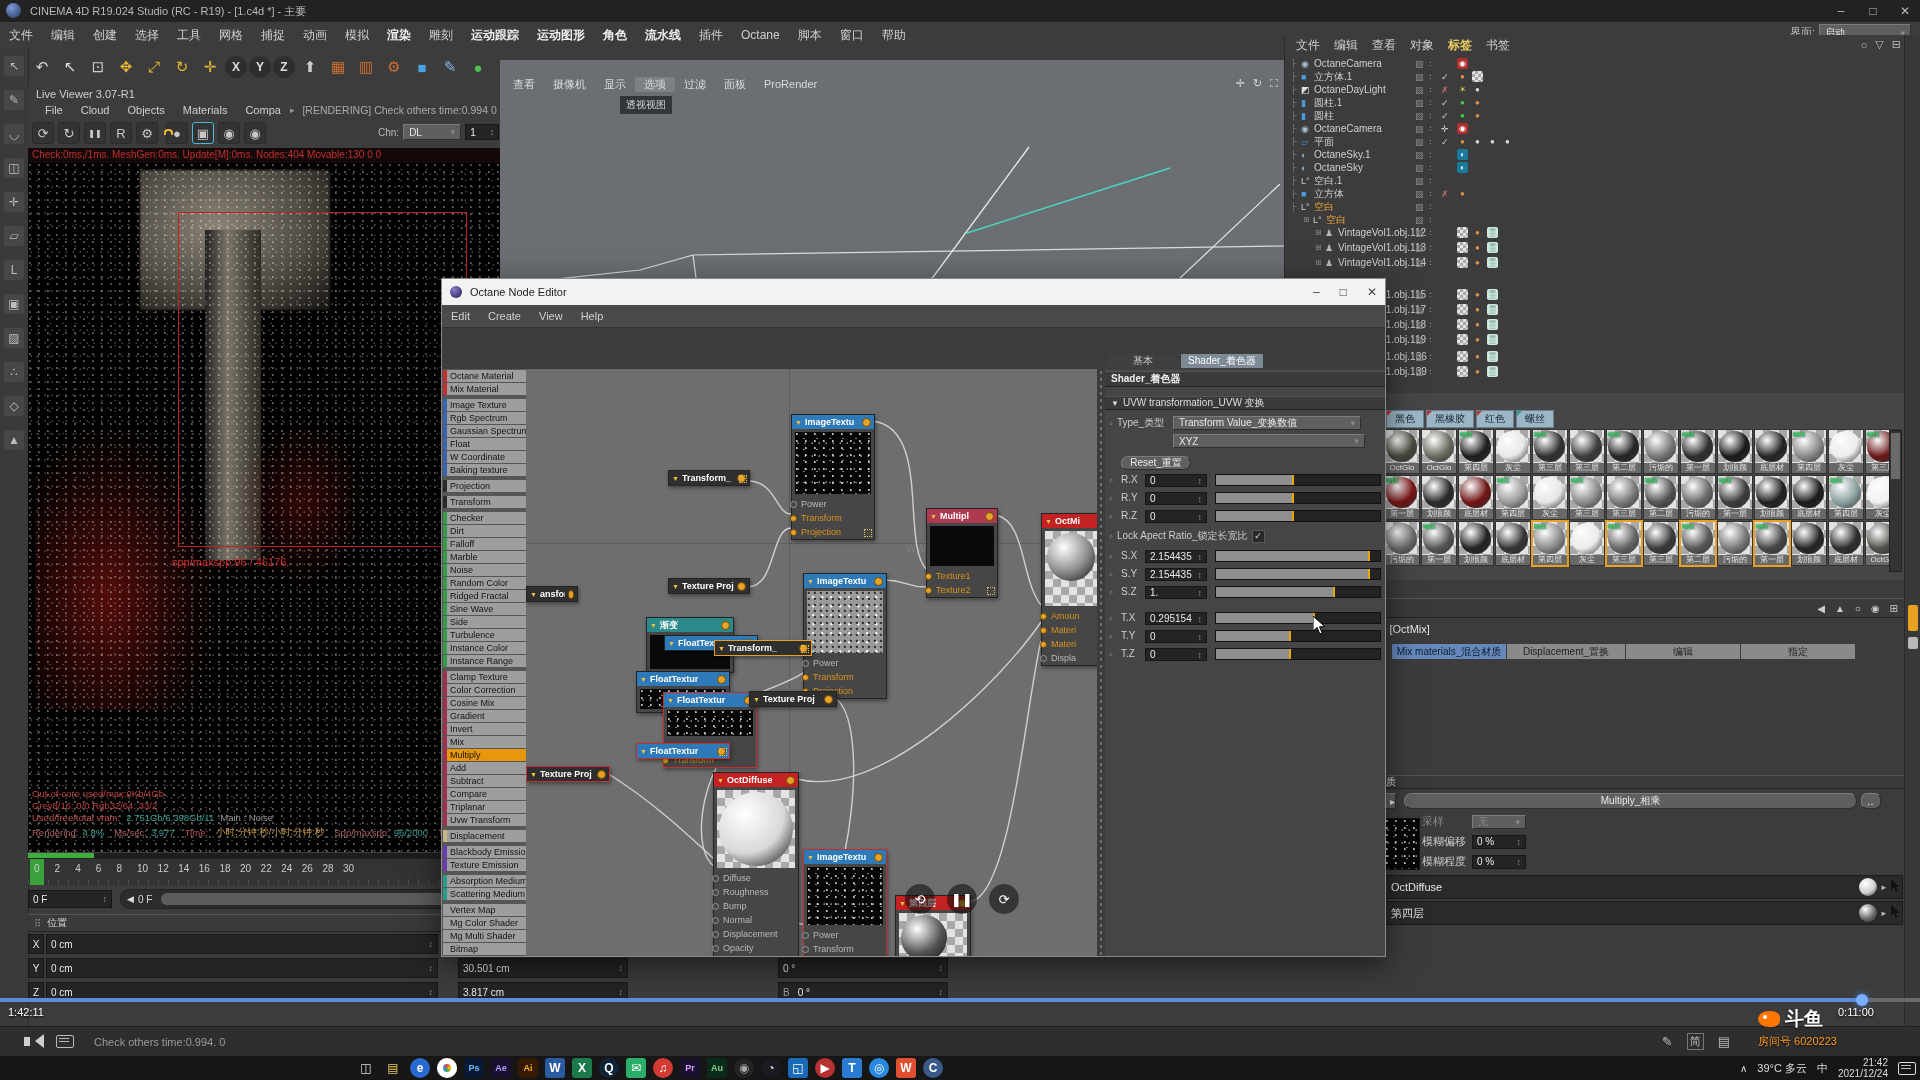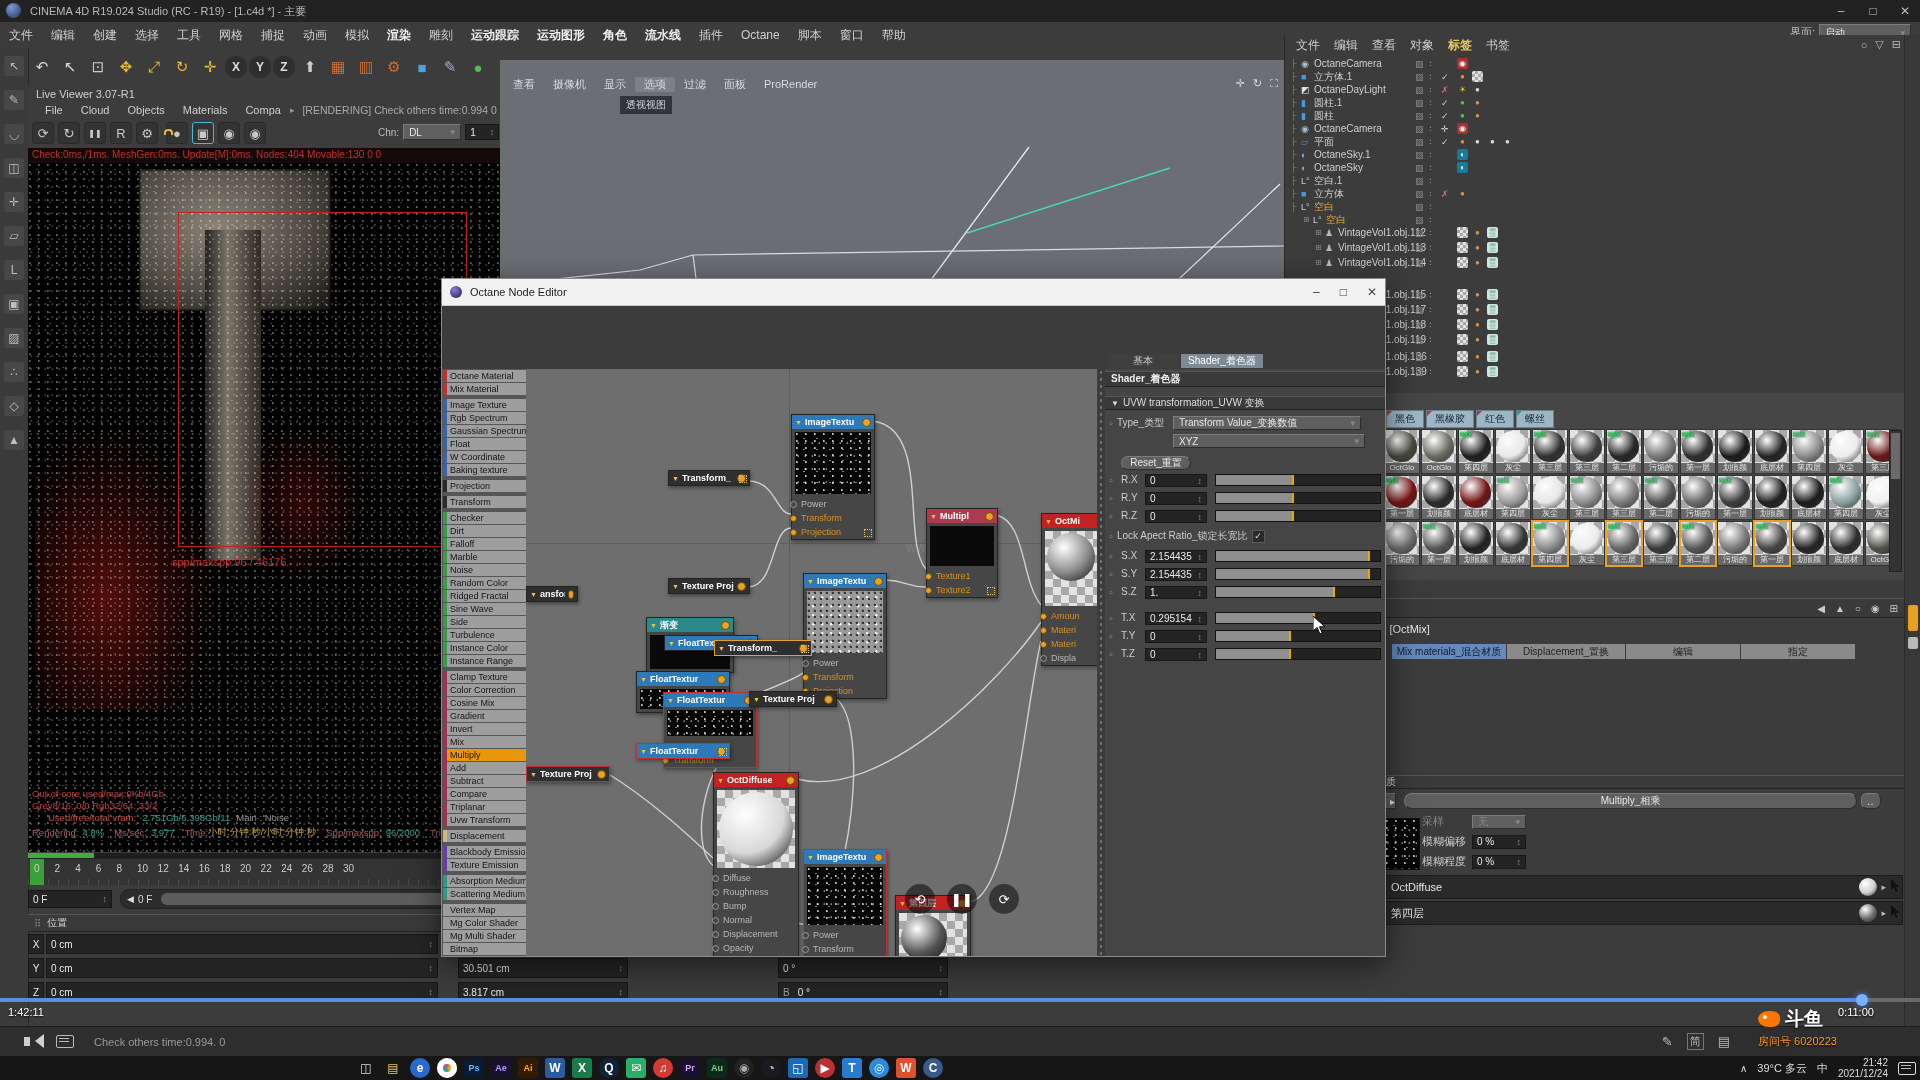--- a/index.html
+++ b/index.html
@@ -192,34 +192,34 @@
       <div class="abs" style="left:112px;top:7px;width:190px;height:140px;background:radial-gradient(ellipse at 40% 40%,#9a9284 0%,#5a554c 55%,#1a1814 100%);filter:blur(1px);opacity:.9;"></div>
       <div class="abs" style="left:177px;top:67px;width:56px;height:330px;background:linear-gradient(90deg,#222,#7a7468 40%,#2e2a24);"></div>
       <div class="abs" style="left:7px;top:267px;width:180px;height:280px;background:radial-gradient(ellipse at 40% 60%,rgba(150,25,20,.55),rgba(60,8,5,.2) 60%,transparent 75%);"></div>
       <div class="abs" style="left:210px;top:255px;width:130px;height:170px;background:radial-gradient(ellipse at 50% 50%,rgba(120,18,14,.4),transparent 70%);"></div>
       <div class="abs pv-speck" style="left:0;top:0;width:472px;height:689px;opacity:.5;background-color:transparent;"></div>
       <div class="abs" style="left:150px;top:49px;width:287px;height:333px;border:1px solid #c02020;"></div>
       <div class="abs" style="left:144px;top:393px;color:#d03030;font-size:11px;">spp/maxspp:96 / 46176.</div>
       <div class="abs" style="left:4px;top:625px;color:#c04040;font-size:9.5px;">Out-of-core used/max:0Kb/4Gb</div>
       <div class="abs" style="left:4px;top:637px;color:#c04040;font-size:9.5px;">Grey8/16: 0/0    Rgb32/64: 33/2</div>
       <div class="abs row" style="left:4px;top:649px;font-size:9.5px;gap:6px;">
-        <span style="color:#c05050;margin-left:16px;">Used/free/total vram:</span>
+        <span style="color:#c05050;">Used/free/total vram:</span>
         <span style="color:#3aa090;">2.751Gb/6.398Gb/11</span>
         <span style="color:#999;">Main : Noise</span>
       </div>
       <div class="abs row" id="lvstats4" style="left:4px;top:663px;font-size:9.5px;gap:10px;">
           <div class="row" style="gap: 4px;">
             <div style="color: rgb(176, 96, 96);">Rendering:</div>
             <div style="color: rgb(58, 160, 144);">4.8%</div>
           </div>
           <div class="row" style="gap: 4px;">
             <div style="color: rgb(176, 96, 96);">Ms/sec:</div>
             <div style="color: rgb(58, 160, 144);">3.977</div>
           </div>
-          <div class="row" style="gap: 0; text-align: right;">
+          <div class="row" style="gap: 8px; text-align: right;">
             <div style="color: rgb(192, 80, 80);">Time:</div>
             <div style="color: rgb(200, 160, 80);">小时:分钟:秒/小时:分钟:秒</div>
           </div>
           <div class="row" style="gap: 4px;">
             <div style="color: rgb(176, 96, 96);">Spp/maxspp:</div>
             <div style="color: rgb(58, 160, 144);">96/2000</div>
           </div>
           <div class="row" style="gap: 4px;">
             <div style="color: rgb(176, 96, 96);">Tri:</div>
             <div style="color: rgb(58, 160, 144);">800/284k</div>
@@ -843,20 +843,26 @@
   <div class="abs" id="ne" style="left:441px;top:278px;width:943px;height:677px;z-index:20;">
     <div class="abs row" style="left:0;top:0;width:943px;height:26px;background:#f2f2f2;border-bottom:1px solid #ccc;">
       <div style="width:12px;height:12px;border-radius:50%;background:radial-gradient(circle at 35% 30%,#8a7ad0,#241a50);margin:0 8px 0 8px;"></div>
       <span style="color:#222;font-size:11px;">Octane Node Editor</span>
       <span class="row" style="margin-left:auto;margin-right:8px;gap:20px;color:#444;font-size:12px;">
         <span>–</span>
         <span>□</span>
         <span>✕</span>
       </span>
     </div>
+    <div class="abs row" id="nemenu" style="left:0;top:26px;width:943px;height:22px;background:#4a4a4a;border-bottom:1px solid #333;">
+        <div class="mitem" style="font-size: 11px;">Edit</div>
+        <div class="mitem" style="font-size: 11px;">Create</div>
+        <div class="mitem" style="font-size: 11px;">View</div>
+        <div class="mitem" style="font-size: 11px;">Help</div>
+      </div>
 
     <div class="abs" style="left:665px;top:75px;width:72px;height:14px;background:#3f3f3f;color:#ccc;text-align:center;font-size:10px;line-height:14px;">基本</div>
     <div class="abs" style="left:739px;top:75px;width:82px;height:14px;background:#7d8a96;color:#fff;text-align:center;font-size:10px;line-height:14px;">Shader_着色器</div>
 
     <div class="abs" id="nesidebar" style="left:0;top:90px;width:84px;height:587px;background:#565656;overflow:hidden;padding:1px 0 0 1px;box-sizing:border-box;">
         <div class="sideitem">
           <div class="mark" style="background: rgb(192, 48, 48);"></div>
           <div>Octane Material</div>
         </div>
         <div class="sideitem">

